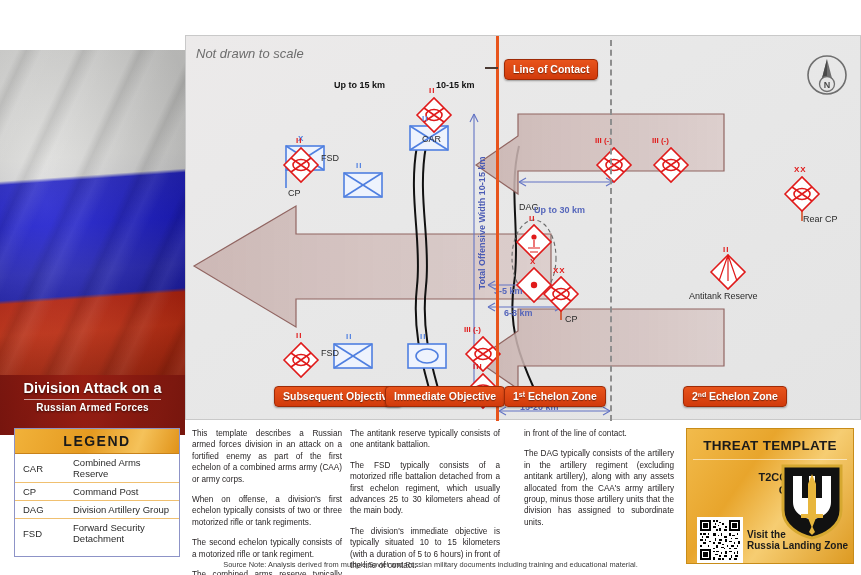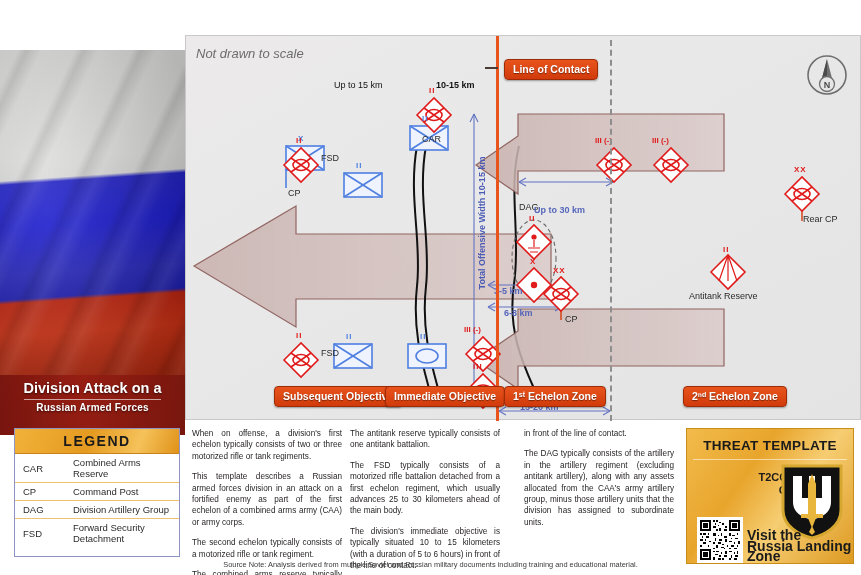--- a/index.html
+++ b/index.html
@@ -80,21 +80,21 @@
 
   #threat{position:absolute;left:686px;top:428px;width:168px;height:136px;
       background:linear-gradient(125deg,#f2bb4c 0%,#e8a52c 35%,#f6cd72 60%,#dd9a22 100%);
       border:1px solid #c88c18;box-sizing:border-box;overflow:hidden;}
   #threat .tt{font-size:13.5px;font-weight:bold;text-align:center;margin-top:9px;color:#1b1b1b;letter-spacing:.3px;}
   #threat .sep{height:1px;background:rgba(255,255,255,.55);margin:6px 6px 0;}
   #threat .t2com{position:absolute;left:36px;top:42px;width:74px;text-align:right;
       font-size:11px;font-weight:bold;line-height:13px;color:#1b1b1b;}
   #threat .crest{position:absolute;right:8px;top:33px;width:66px;height:78px;}
   #qr{position:absolute;left:10px;top:88px;width:46px;height:46px;background:#fff;padding:2px;box-sizing:border-box;}
-  #threat .visit{position:absolute;left:60px;top:101px;font-size:14px;font-weight:bold;line-height:10.5px;color:#1b1b1b;}
+  #threat .visit{position:absolute;left:60px;top:101px;font-size:10px;font-weight:bold;line-height:10.5px;color:#1b1b1b;}
 
   #srcnote{position:absolute;left:0;top:560px;width:861px;text-align:center;
       font-size:7.4px;color:#3a3a3a;}
 </style>
 </head>
 <body>
 
 <div id="top-area">
 
   <div id="flag-panel">
@@ -273,21 +273,21 @@
       <div style="position:absolute;left:287px;top:326px;font-size:8px;font-weight:bold;color:#e01b1b;letter-spacing:1px;">III</div>
 
       <div style="position:absolute;left:135px;top:117px;font-size:9px;color:#2b2b2b;font-weight:500;">FSD</div>
       <div style="position:absolute;left:236px;top:98px;font-size:9px;color:#2b2b2b;">CAR</div>
       <div style="position:absolute;left:617px;top:178px;font-size:9px;color:#2b2b2b;">Rear CP</div>
       <div style="position:absolute;left:333px;top:166px;font-size:9px;color:#2b2b2b;">DAG</div>
       <div style="position:absolute;left:379px;top:278px;font-size:9px;color:#2b2b2b;">CP</div>
       <div style="position:absolute;left:503px;top:255px;font-size:9px;color:#2b2b2b;">Antitank Reserve</div>
       <div style="position:absolute;left:135px;top:312px;font-size:9px;color:#2b2b2b;">FSD</div>
 
-      <div class="dim" style="left:148px;top:44px;color:#111;font-weight:normal;">Up to 15 km</div>
+      <div class="dim" style="left:148px;top:44px;color:#111;font-weight:bold;">Up to 15 km</div>
       <div class="dim" style="left:250px;top:44px;color:#111;font-weight:bold;">10-15 km</div>
       <div class="dim" style="left:348px;top:134px;font-weight:bold;margin-top:35px;">Up to 30 km</div>
       <div class="dim" style="left:308px;top:250px;font-weight:bold;">3-5 km</div>
       <div class="dim" style="left:318px;top:272px;font-weight:bold;">6-8 km</div>
       <div class="dim" style="left:334px;top:366px;font-weight:bold;">15-20 km</div>
     </div>
 
     <div id="offwidth">
       <span>Total Offensive Width 10-15 km</span>
     </div>
@@ -330,22 +330,22 @@
       </tr>
       <tr>
         <td class="k">FSD</td>
         <td>Forward Security Detachment</td>
       </tr>
     </tbody>
   </table>
 </div>
 
 <div class="col" id="col1">
+  <p>This template describes a Russian armed forces division in an attack on a fortified enemy as part of the first echelon of a combined arms army (CAA) or army corps.</p>
   <p>When on offense, a division's first echelon typically consists of two or three motorized rifle or tank regiments.</p>
-  <p>This template describes a Russian armed forces division in an attack on a fortified enemy as part of the first echelon of a combined arms army (CAA) or army corps.</p>
   <p>The second echelon typically consists of a motorized rifle or tank regiment.</p>
   <p>The combined arms reserve typically consists of a motorized rifle or tank battalion.</p>
 </div>
 <div class="col" id="col2">
   <p>The antitank reserve typically consists of one antitank battalion.</p>
   <p>The FSD typically consists of a motorized rifle battalion detached from a first echelon regiment, which usually advances 25 to 30 kilometers ahead of the main body.</p>
   <p>The division's immediate objective is typically situated 10 to 15 kilometers (with a duration of 5 to 6 hours) in front of the line of contact.</p>
 
 </div>
 <div class="col" id="col3">

